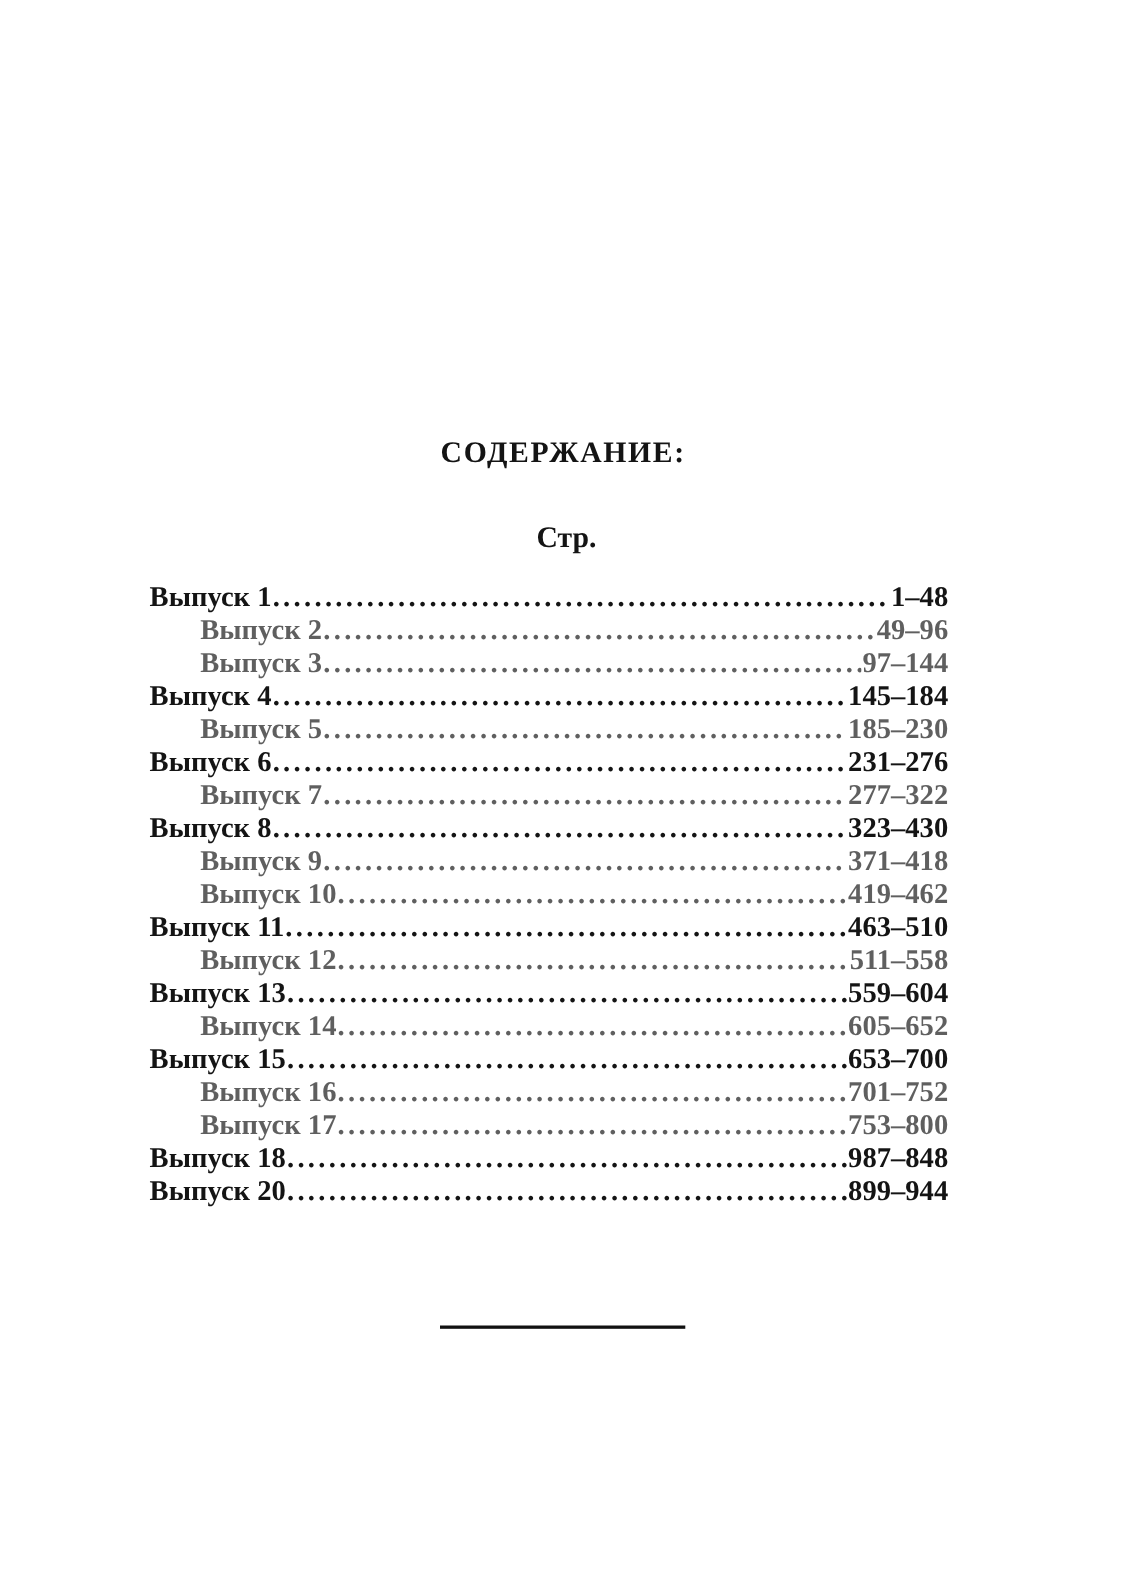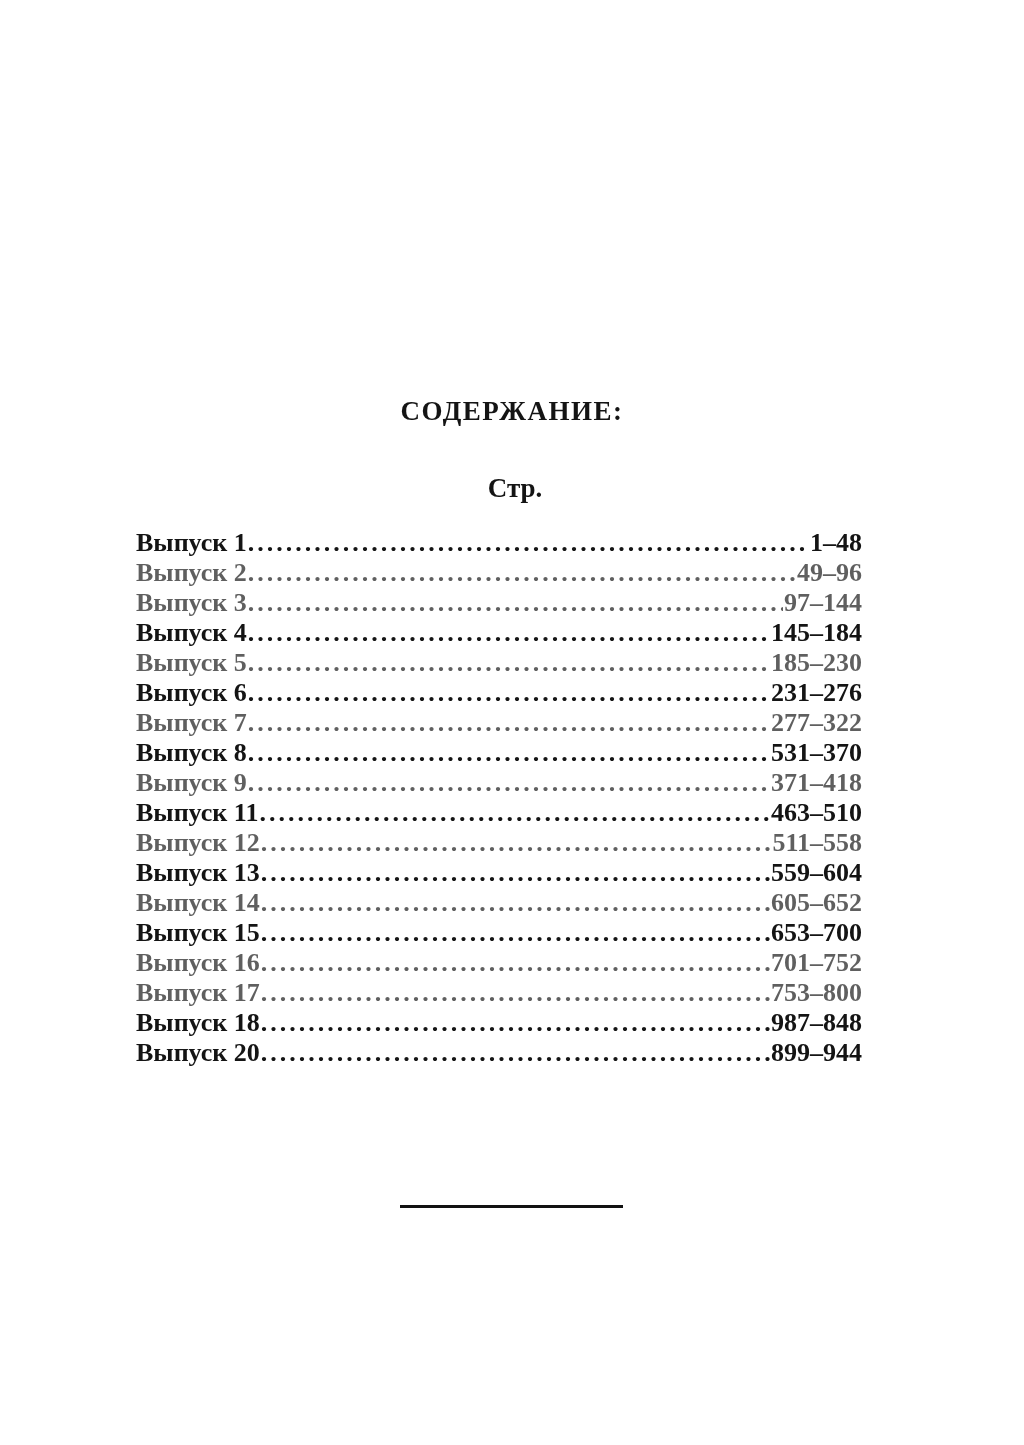--- a/index.html
+++ b/index.html
@@ -55,20 +55,21 @@
     overflow: hidden;
     white-space: nowrap;
     margin: 0 1px;
   }
   .leader::after {
     content: "....................................................................................................................................................";
     letter-spacing: 3px;
   }
   .faded {
     opacity: 0.68;
+    margin-left: 46px;
   }
   .end-rule {
     position: absolute;
     top: 1205px;
     left: 400px;
     width: 223px;
     height: 0;
     border: none;
     border-top: 3px solid #111111;
     margin: 0;
@@ -112,26 +113,31 @@
         <span class="pages">231–276</span>
       </div>
       <div class="row faded">
         <span class="label">Выпуск 7</span>
         <span class="leader"></span>
         <span class="pages">277–322</span>
       </div>
       <div class="row">
         <span class="label">Выпуск 8</span>
         <span class="leader"></span>
-        <span class="pages">531–370</span>
+        <span class="pages">323–430</span>
       </div>
       <div class="row faded">
         <span class="label">Выпуск 9</span>
         <span class="leader"></span>
         <span class="pages">371–418</span>
+      </div>
+      <div class="row faded">
+        <span class="label">Выпуск 10</span>
+        <span class="leader"></span>
+        <span class="pages">419–462</span>
       </div>
       <div class="row">
         <span class="label">Выпуск 11</span>
         <span class="leader"></span>
         <span class="pages">463–510</span>
       </div>
       <div class="row faded">
         <span class="label">Выпуск 12</span>
         <span class="leader"></span>
         <span class="pages">511–558</span>

